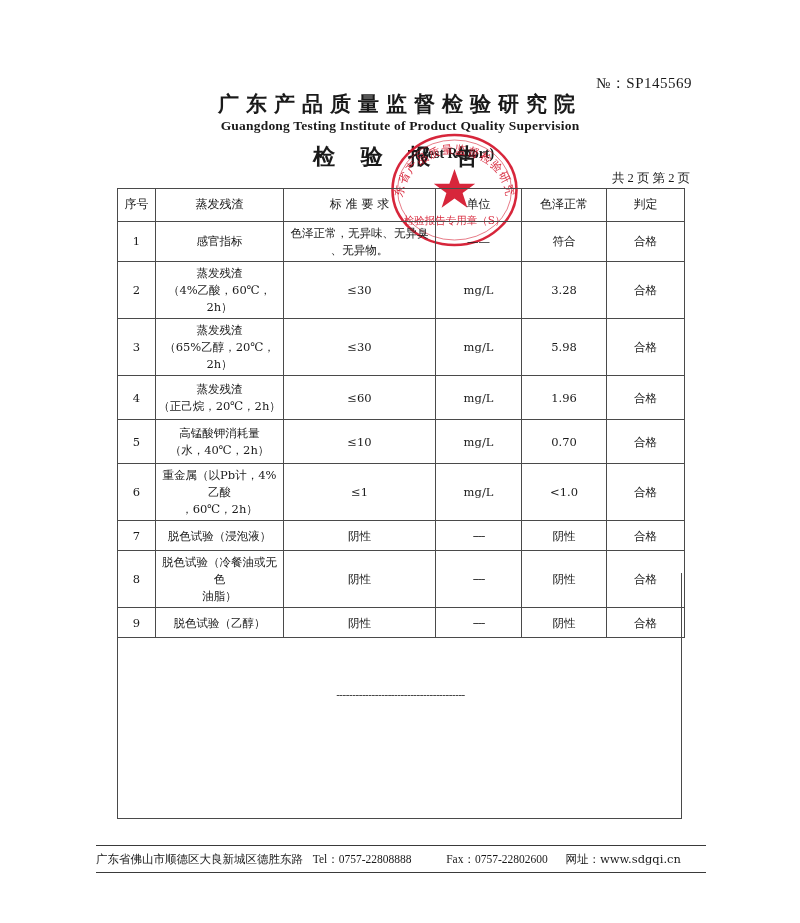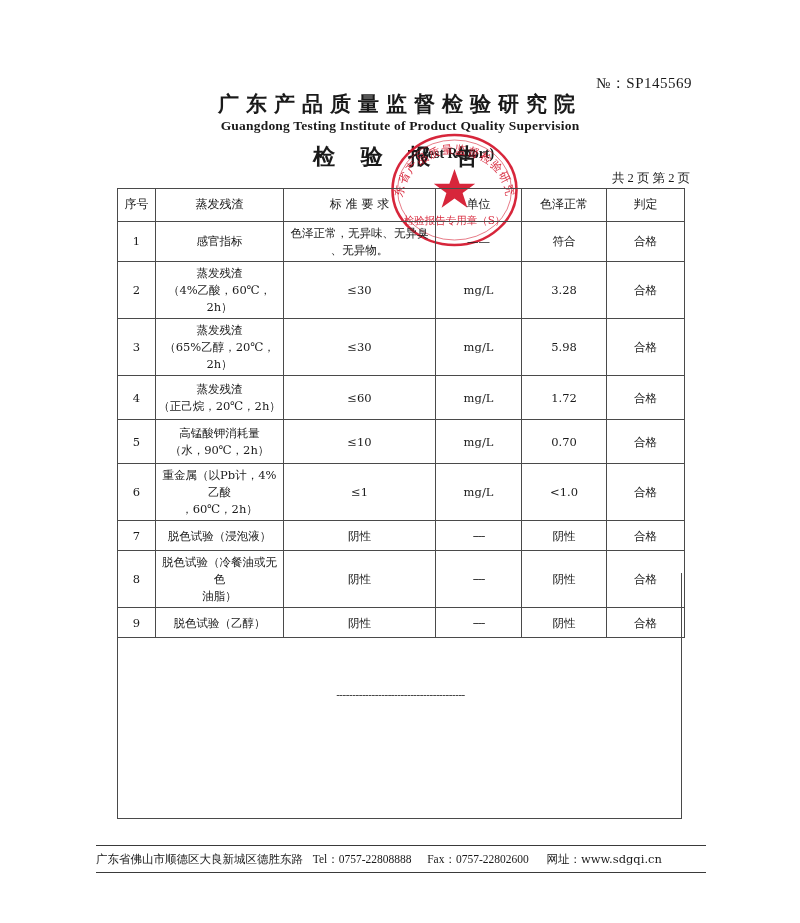--- a/index.html
+++ b/index.html
@@ -261,27 +261,27 @@
           <td class="unit">mg/L</td>
           <td>5.98</td>
           <td>合格</td>
         </tr>
         <tr class="row-tall">
           <td>4</td>
           <td style="white-space:pre-line">蒸发残渣
 （正己烷，20℃，2h）</td>
           <td>≤60</td>
           <td class="unit">mg/L</td>
-          <td>1.72</td>
+          <td>1.96</td>
           <td>合格</td>
         </tr>
         <tr class="row-tall">
           <td>5</td>
           <td style="white-space:pre-line">高锰酸钾消耗量
-（水，90℃，2h）</td>
+（水，40℃，2h）</td>
           <td>≤10</td>
           <td class="unit">mg/L</td>
           <td>0.70</td>
           <td>合格</td>
         </tr>
         <tr class="row-tall">
           <td>6</td>
           <td style="white-space:pre-line">重金属（以Pb计，4%乙酸
 ，60℃，2h）</td>
           <td>≤1</td>
@@ -319,18 +319,18 @@
   </div>
 
   <div class="blank-box">
     <div class="blank-note">----------------------------------------</div>
   </div>
 
   <div class="footer-rule"></div>
   <div class="footer-text">
     <span>广东省佛山市顺德区大良新城区德胜东路</span>
     <span class="en" style="margin-left:6px">Tel：0757-22808888</span>
-    <span class="en" style="margin-left:12px">Fax：0757-22802600</span>
+    <span class="en" style="margin-left:31px">Fax：0757-22802600</span>
     <span style="margin-left:14px">网址：www.sdgqi.cn</span>
   </div>
   <div class="footer-bottom-rule"></div>
 
 </div>
 
 </body></html>

